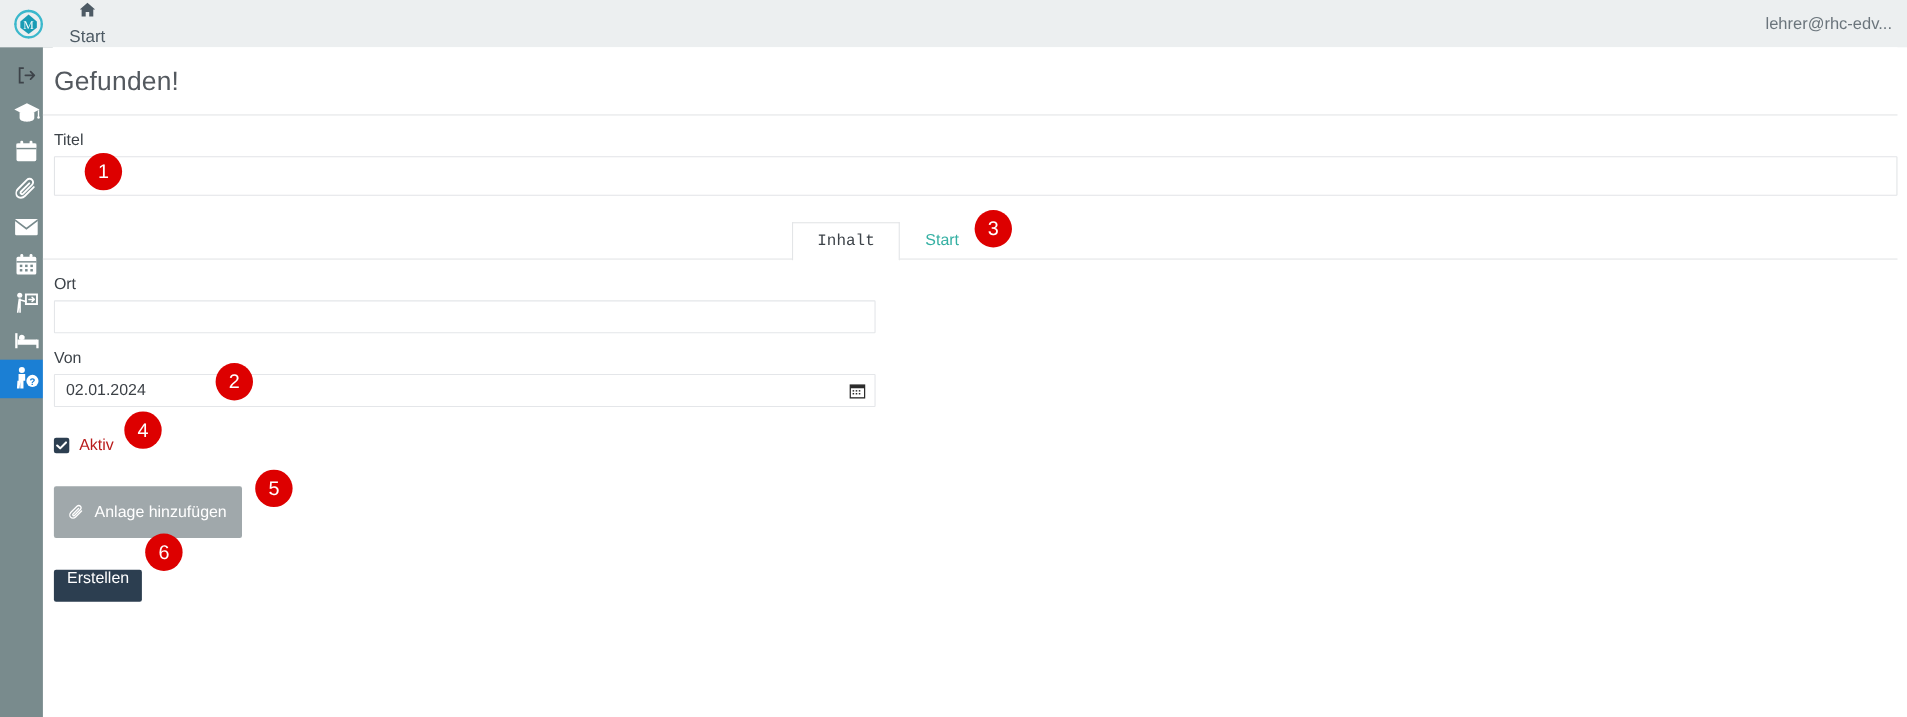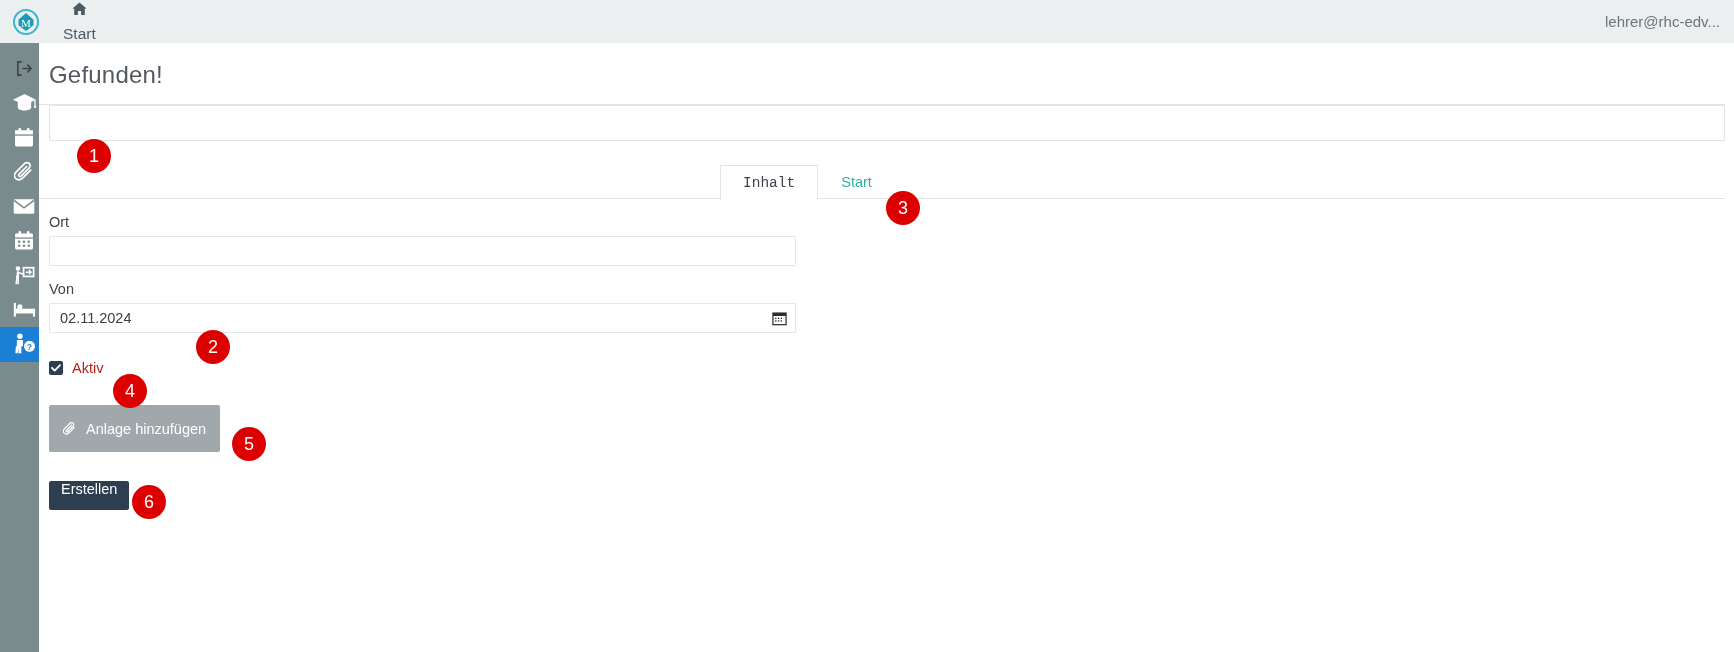--- a/index.html
+++ b/index.html
@@ -312,20 +312,21 @@
         <text x="19" y="18.6" font-size="9.5" font-family="Liberation Sans, sans-serif" font-weight="bold" fill="#1b7fd4" text-anchor="middle">?</text>
       </svg>
     </div>
   </div>
 
   <div class="content">
 
     <div class="page-title">Gefunden!</div>
     <div class="title-rule"></div>
 
+    <div class="field-label">Titel</div>
     <div class="input-wide"></div>
 
     <div class="tabs-row">
       <div class="tabs-baseline"></div>
       <div class="tabs">
         <div class="tab active">
           <span>Inhalt</span>
         </div>
         <div class="tab">
           <span>Start</span>
@@ -333,21 +334,21 @@
       </div>
     </div>
 
     <div class="field-label">Ort</div>
     <div class="input-sm">
       <span class="val"></span>
     </div>
 
     <div class="field-label">Von</div>
     <div class="input-sm">
-      <span class="val">02.11.2024</span>
+      <span class="val">02.01.2024</span>
       <svg class="cal-icon" viewBox="0 0 16 16">
         <rect x="1" y="2.2" width="14" height="12.4" fill="none" stroke="#2b2b2b" stroke-width="1.3"></rect>
         <rect x="1" y="2.2" width="14" height="3.1" fill="#2b2b2b"></rect>
         <g fill="#2b2b2b">
           <rect x="3.3" y="7.1" width="1.5" height="1.4"></rect>
           <rect x="6.3" y="7.1" width="1.5" height="1.4"></rect>
           <rect x="9.3" y="7.1" width="1.5" height="1.4"></rect>
           <rect x="3.3" y="9.9" width="1.5" height="1.4"></rect>
           <rect x="6.3" y="9.9" width="1.5" height="1.4"></rect>
           <rect x="9.3" y="9.9" width="1.5" height="1.4"></rect>

